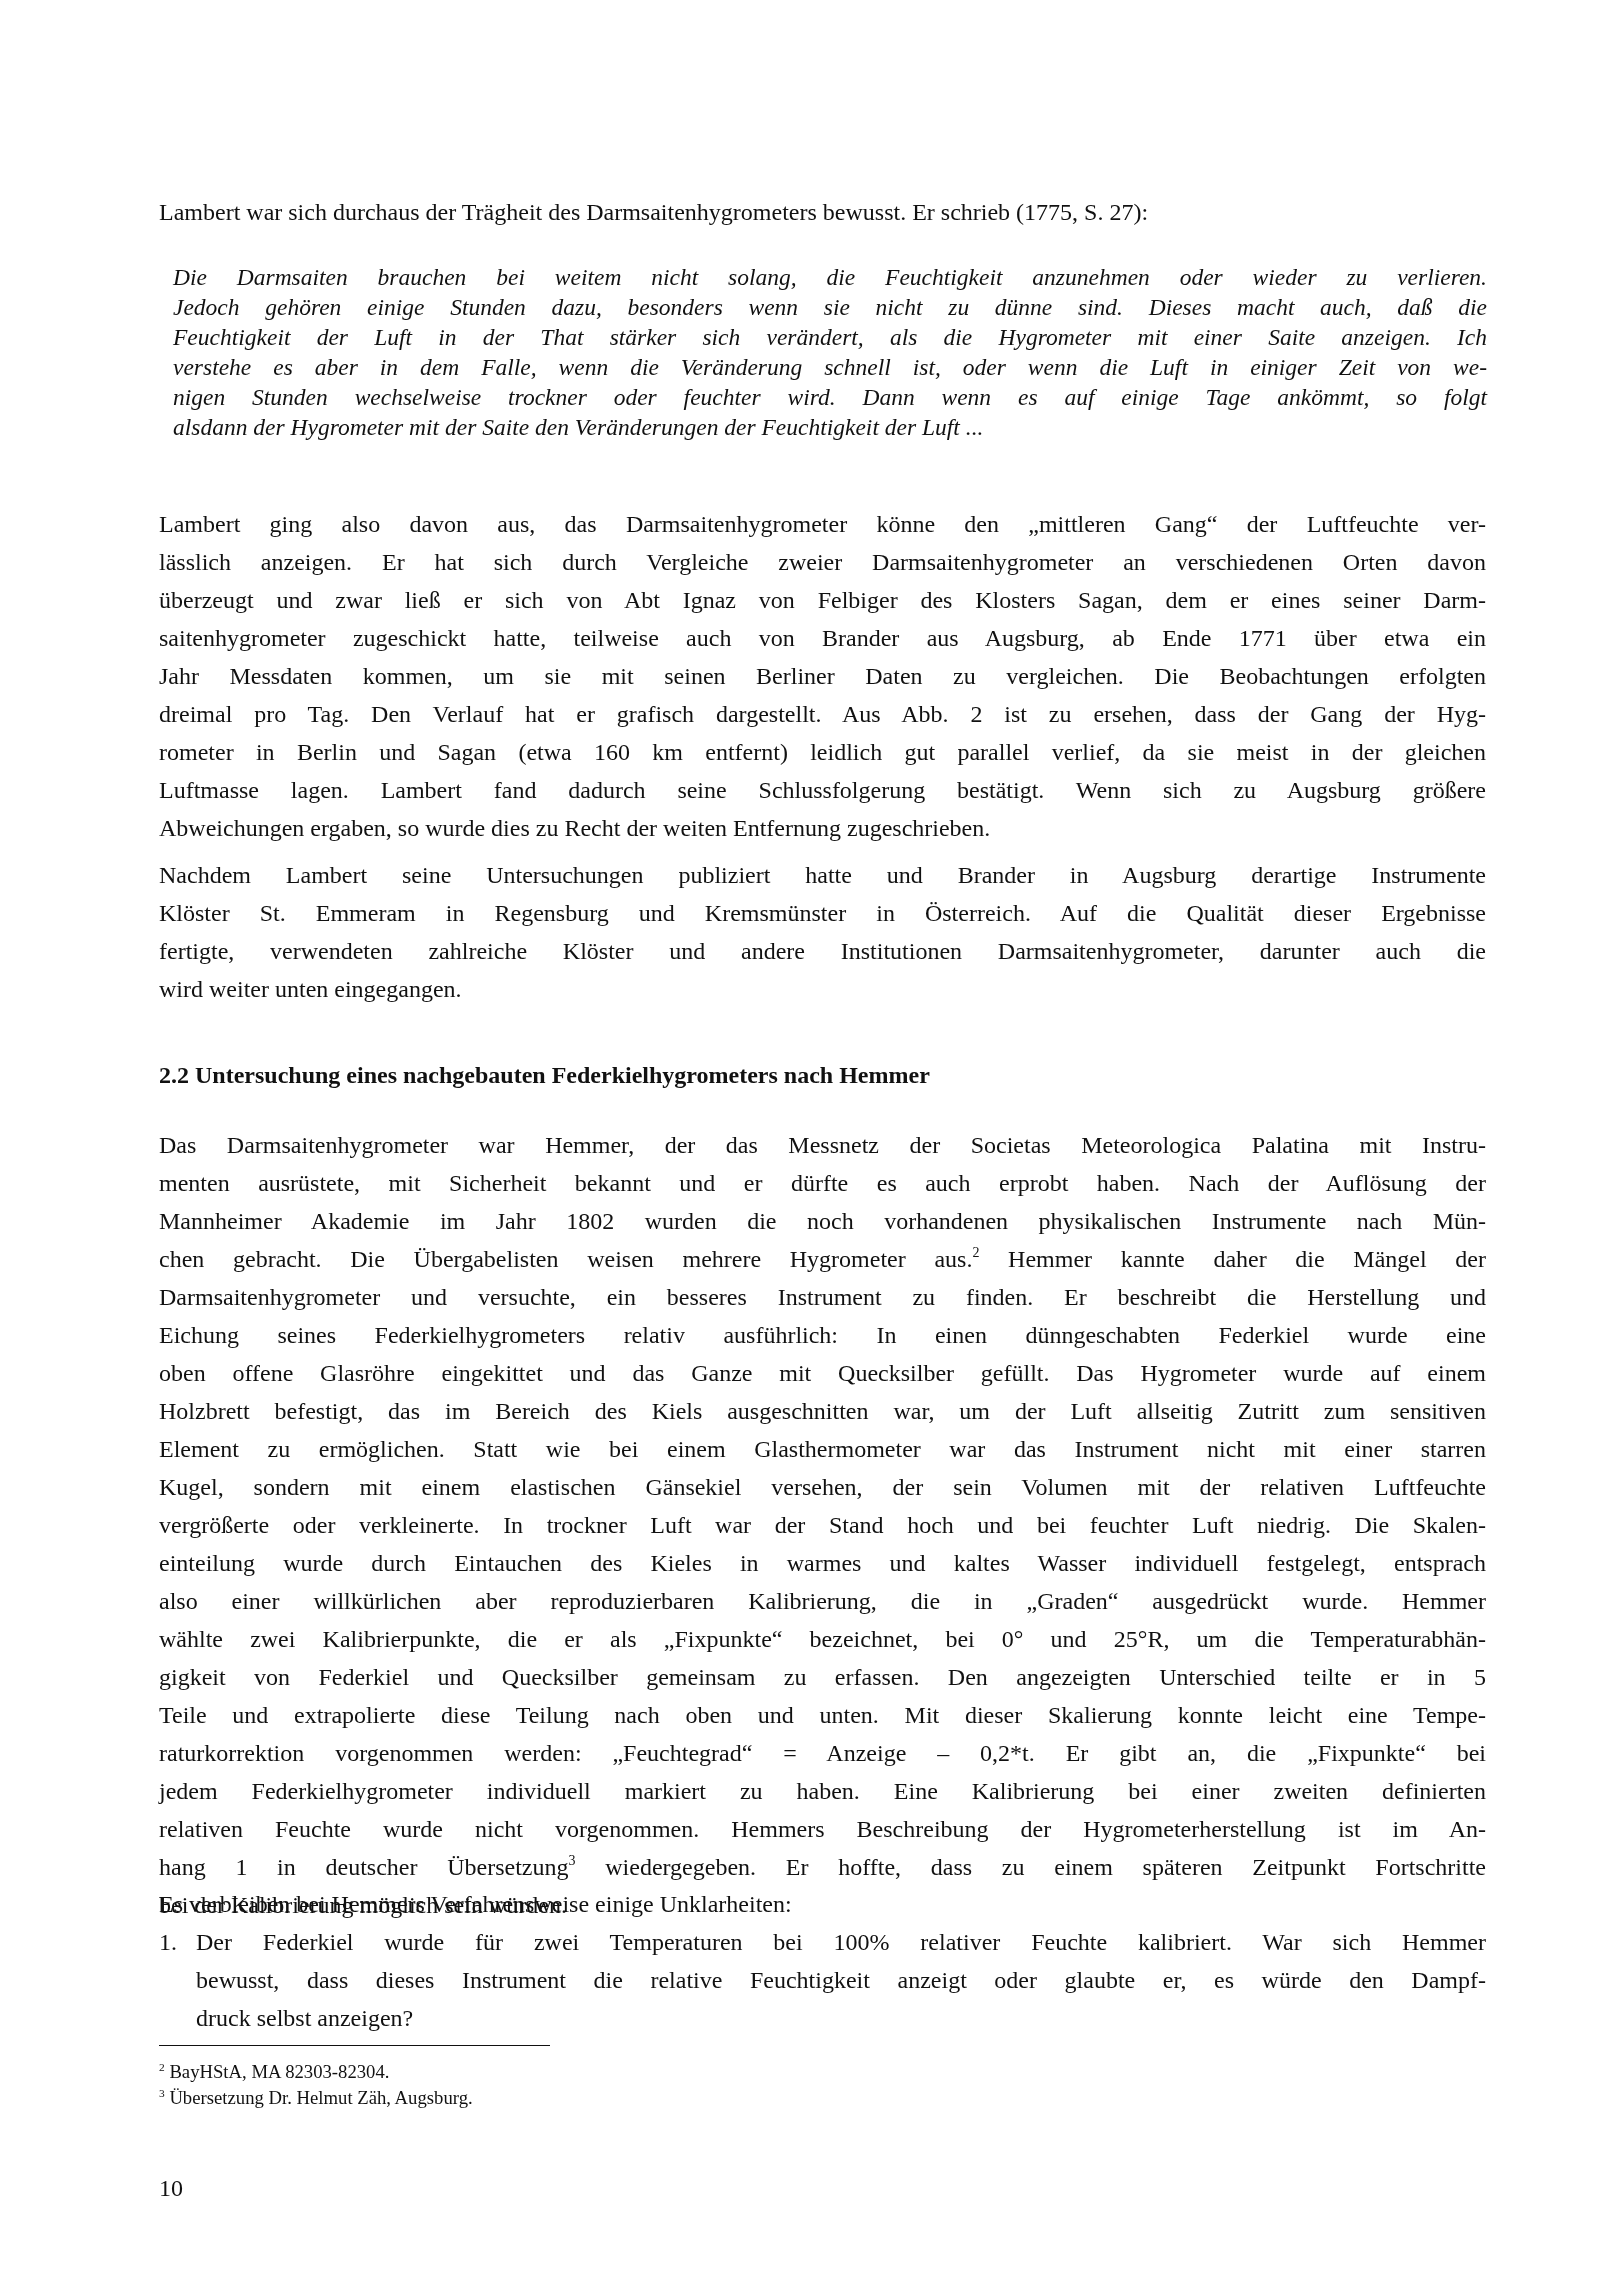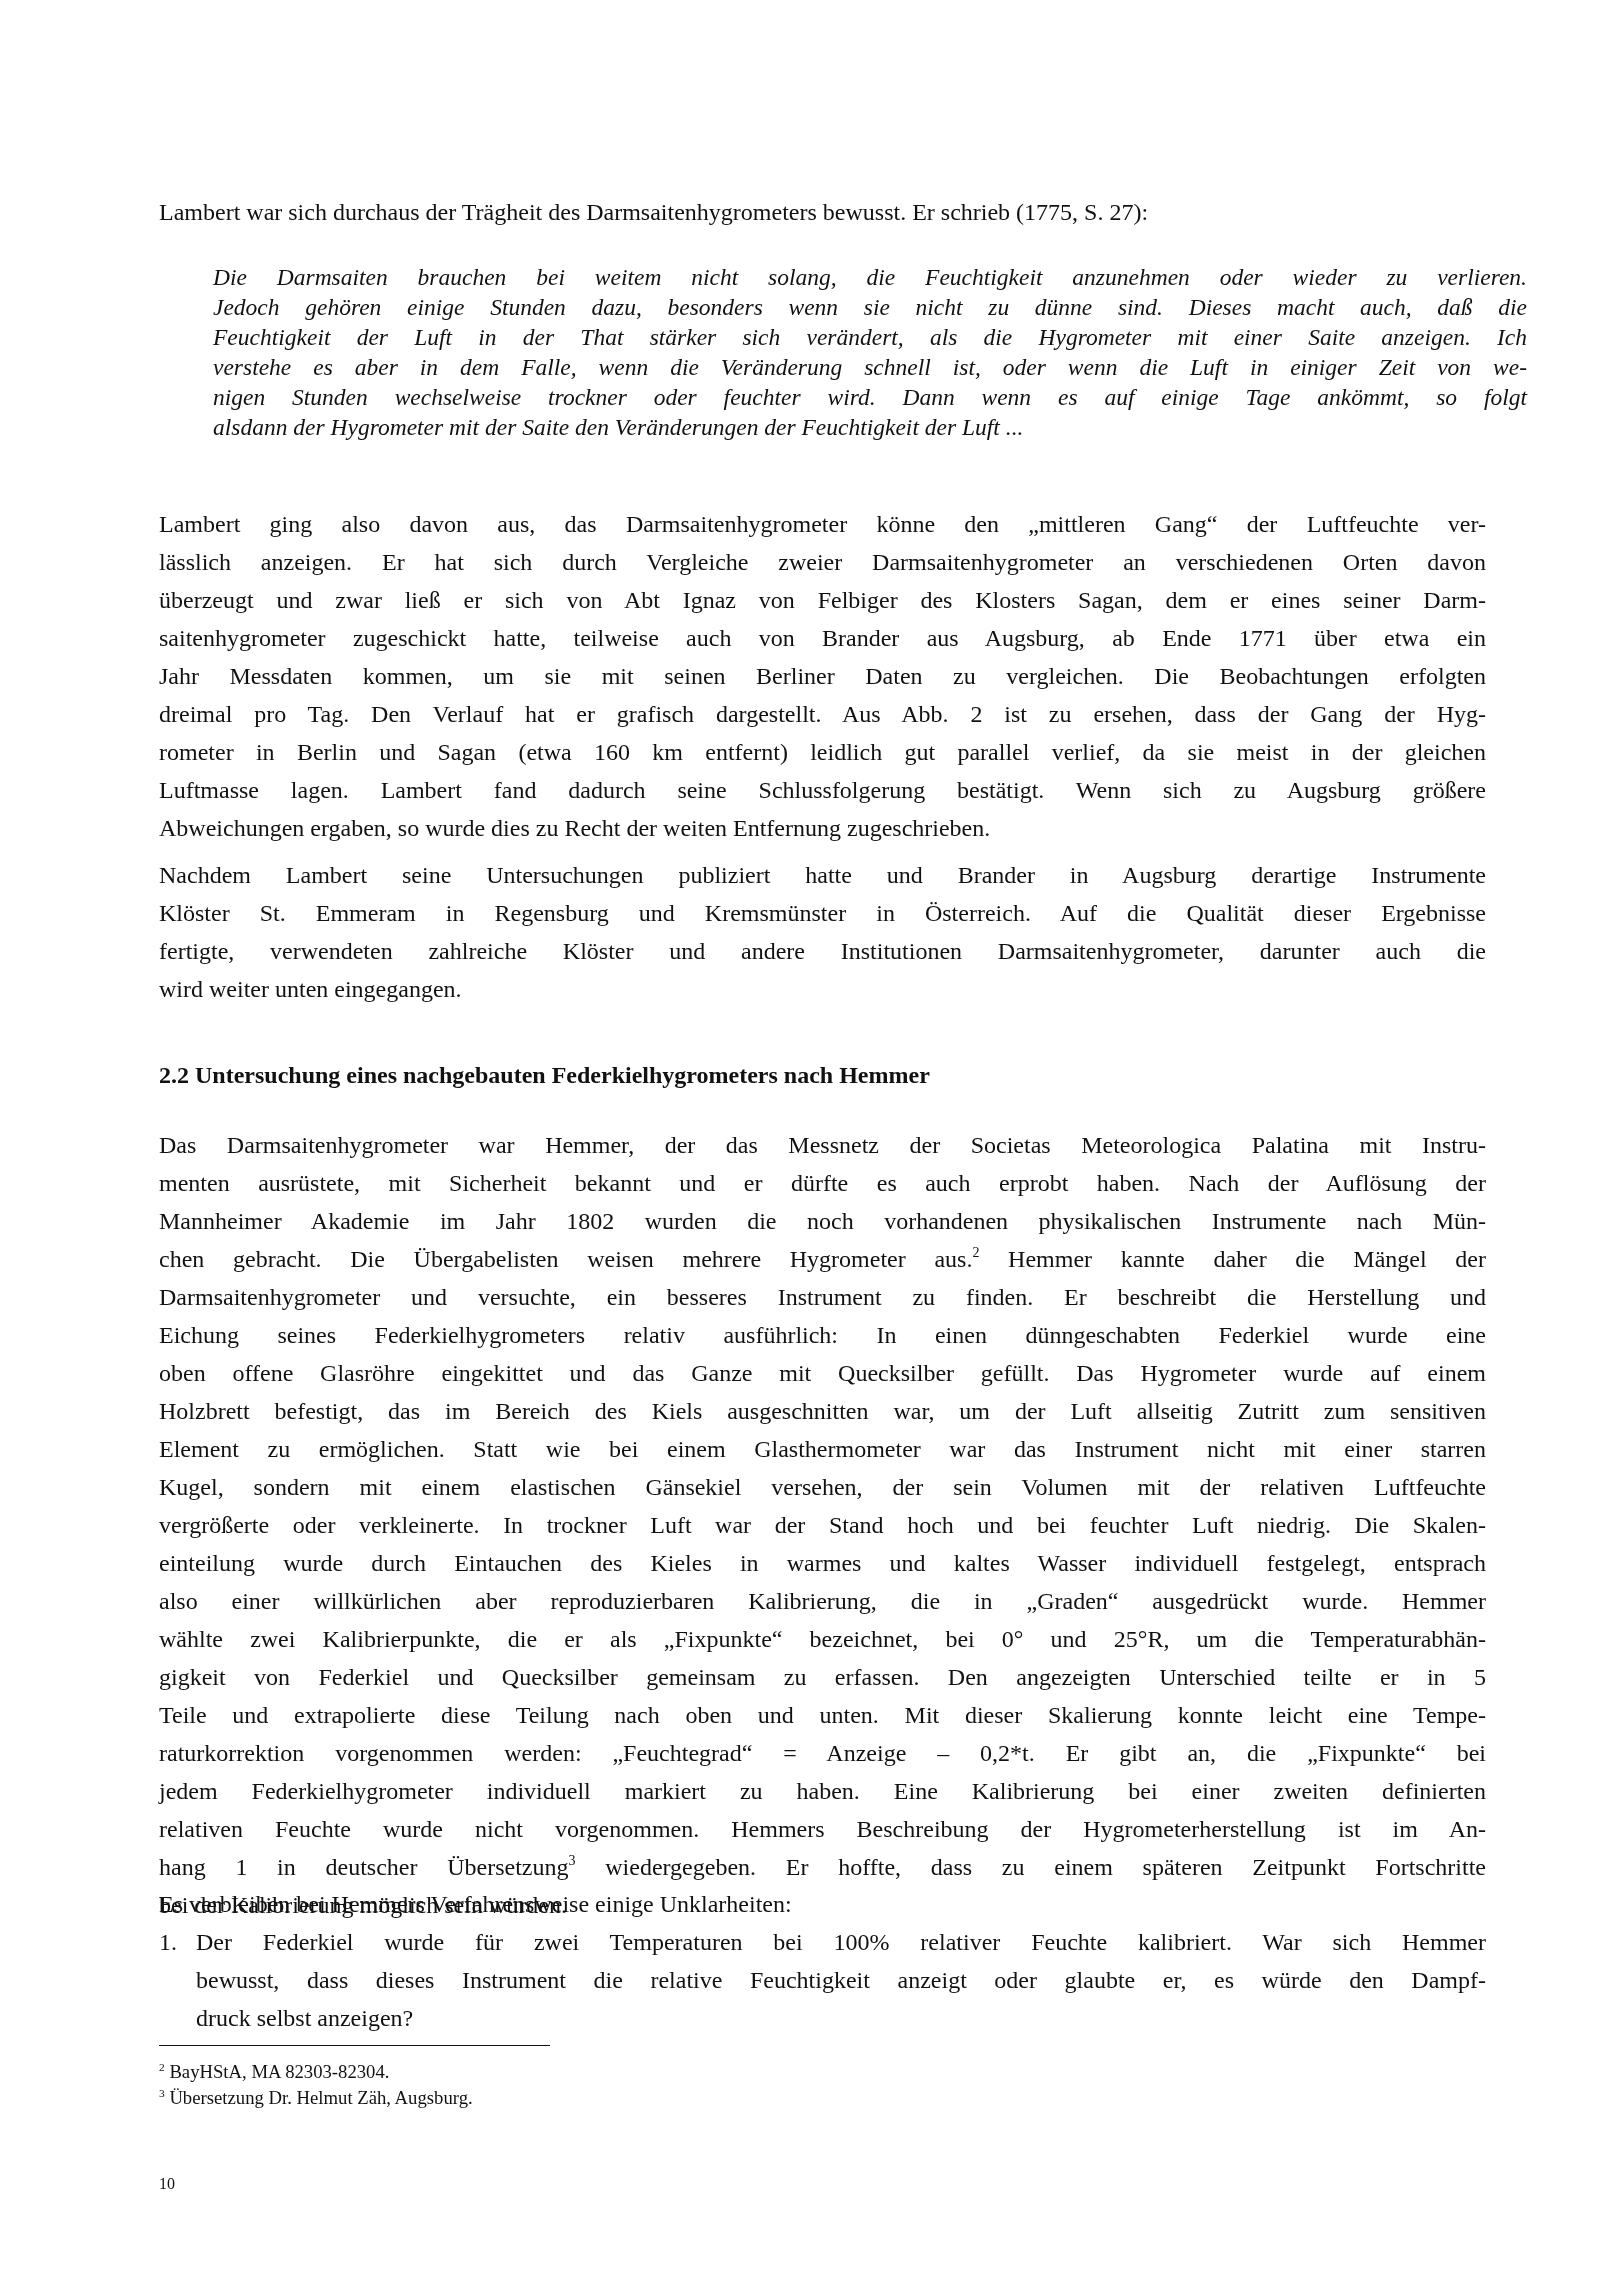--- a/index.html
+++ b/index.html
@@ -2,30 +2,30 @@
 <html style="font-size:13px"><head>
 <meta charset="utf-8">
 <style>
   html, body { margin: 0; padding: 0; background: #ffffff; }
   body { width: 1623px; height: 2295px; position: relative; overflow: hidden;
          font-family: "Liberation Serif", "DejaVu Serif", serif; color: #111; }
   .blk { position: absolute; left: 159px; width: 1327px; }
   .body { font-size: 24px; line-height: 38px; text-align: justify; hyphens: manual; }
   .line { display: block; text-align: justify; text-align-last: justify; white-space: nowrap; }
   .line.last { text-align-last: left; }
-  .quote { left: 173px; width: 1314px; font-style: italic; font-size: 23.5px; line-height: 30px; margin-left: 40px; }
+  .quote { left: 173px; width: 1314px; font-style: italic; font-size: 23.5px; line-height: 30px; }
   .heading { font-weight: bold; font-size: 24px; }
   sup { font-size: 14px; line-height: 0; vertical-align: 9.7px; }
   .list { left: 159px; width: 1327px; }
   .list .num { position: absolute; left: 0; top: 0; }
   .list .content { margin-left: 37px; }
   .fn-rule { position: absolute; left: 159px; top: 2045px; width: 391px; height: 0; border-top: 1.6px solid #111; }
   .fn { position: absolute; left: 159px; font-size: 18.7px; line-height: 26px; text-align: center; }
   .fn sup { font-size: 11.4px; vertical-align: 7.3px; }
-  .pageno { position: absolute; left: 159px; top: 2175px; font-size: 16px; }
+  .pageno { position: absolute; left: 159px; top: 2175px; font-size: 24px; }
 </style>
 </head>
 <body>
 
 <div class="blk body" style="top:193px;">
   <span class="line last">Lambert war sich durchaus der Trägheit des Darmsaitenhygrometers bewusst. Er schrieb (1775, S. 27):</span>
 </div>
 
 <div class="blk quote" style="top:262px;">
   <span class="line">Die Darmsaiten brauchen bei weitem nicht solang, die Feuchtigkeit anzunehmen oder wieder zu verlieren.</span>

